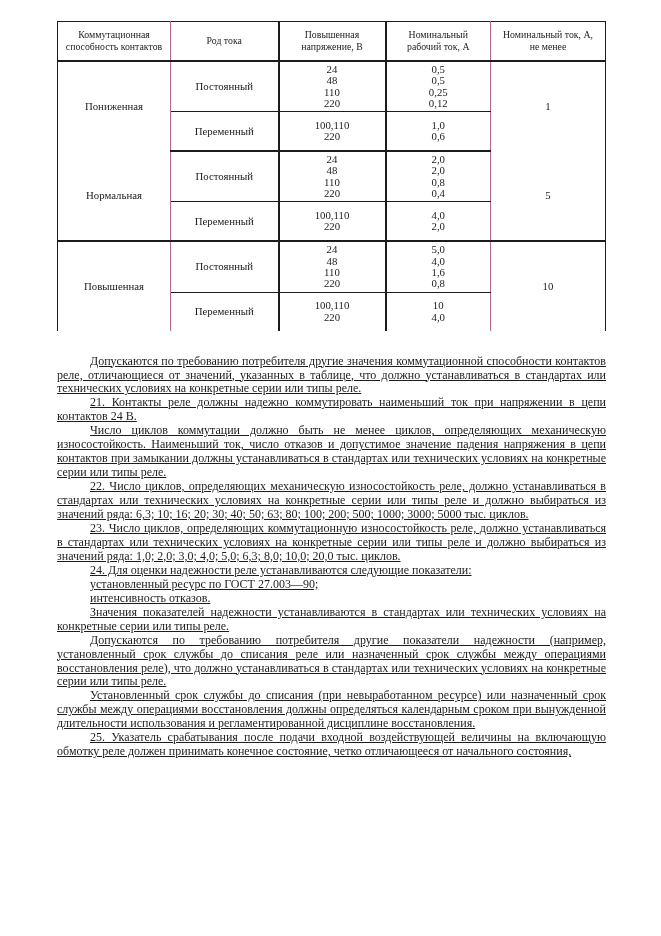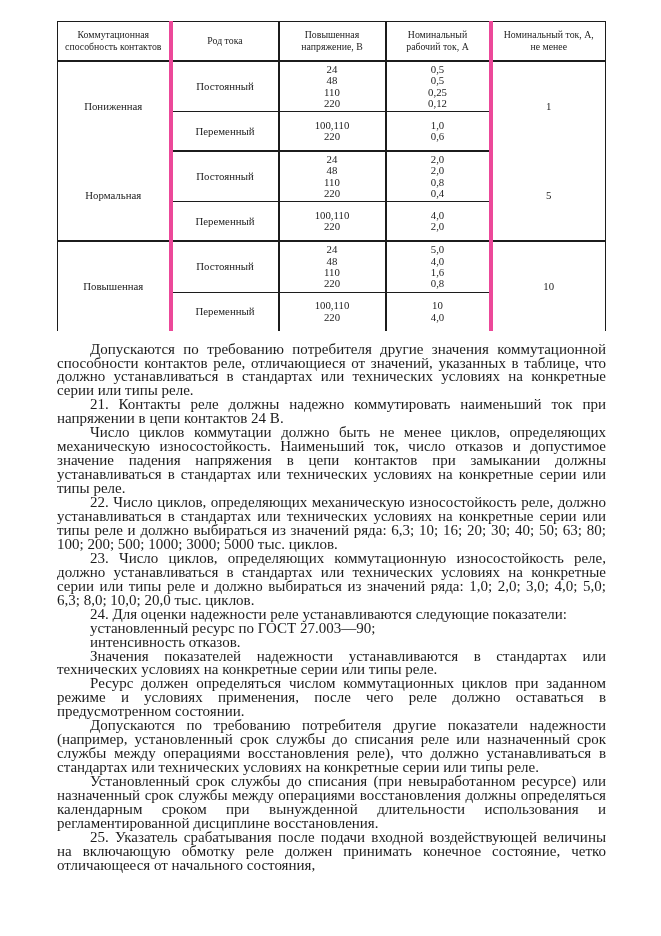--- a/index.html
+++ b/index.html
@@ -51,32 +51,33 @@
     height: 28px;
   }
   table.spec-table td {
     font-size: 10.8px;
     line-height: 11.3px;
     text-align: center;
     vertical-align: middle;
     white-space: pre-line;
     padding: 2px 16px;
   }
-  .vthin  { border-right: 4px solid #ec4899; }
+  .vthin  { border-right: 1px solid #ec4899; }
   .vthick { border-right: 2px solid #1c1c1c; }
   .subline { border-bottom: 1px solid #1c1c1c; }
   .gsep    { border-bottom: 2px solid #1c1c1c; }
   tr.r-main td { height: 44px; }
   tr.r-sub  td { height: 34px; }
   .body-text {
-    margin-top: 12px;
+    margin-top: 24px;
     width: 549px;
-    font-size: 15px;
+    font-size: 12px;
     line-height: 13.95px;
     text-align: justify;
+    text-decoration: underline;
   }
   .body-text p {
     margin: 0;
     text-indent: 33px;
   }
 </style>
 </head>
 <body>
 
 <div class="page">
@@ -173,19 +174,18 @@
   <div class="body-text">
     <p>Допускаются по требованию потребителя другие значения коммутационной способности контактов реле, отличающиеся от значений, указанных в таблице, что должно устанавливаться в стандартах или технических условиях на конкретные серии или типы реле.</p>
     <p>21. Контакты реле должны надежно коммутировать наименьший ток при напряжении в цепи контактов 24 В.</p>
     <p>Число циклов коммутации должно быть не менее циклов, определяющих механическую износостойкость. Наименьший ток, число отказов и допустимое значение падения напряжения в цепи контактов при замыкании должны устанавливаться в стандартах или технических условиях на конкретные серии или типы реле.</p>
     <p>22. Число циклов, определяющих механическую износостойкость реле, должно устанавливаться в стандартах или технических условиях на конкретные серии или типы реле и должно выбираться из значений ряда: 6,3; 10; 16; 20; 30; 40; 50; 63; 80; 100; 200; 500; 1000; 3000; 5000 тыс. циклов.</p>
     <p>23. Число циклов, определяющих коммутационную износостойкость реле, должно устанавливаться в стандартах или технических условиях на конкретные серии или типы реле и должно выбираться из значений ряда: 1,0; 2,0; 3,0; 4,0; 5,0; 6,3; 8,0; 10,0; 20,0 тыс. циклов.</p>
     <p>24. Для оценки надежности реле устанавливаются следующие показатели:</p>
     <p>установленный ресурс по ГОСТ 27.003—90;</p>
     <p>интенсивность отказов.</p>
     <p>Значения показателей надежности устанавливаются в стандартах или технических условиях на конкретные серии или типы реле.</p>
-    <p>Ресурс должен определяться числом коммутационных циклов при заданном режиме и условиях применения, после чего реле должно оставаться в предусмотренном состоянии.</p>
     <p>Допускаются по требованию потребителя другие показатели надежности (например, установленный срок службы до списания реле или назначенный срок службы между операциями восстановления реле), что должно устанавливаться в стандартах или технических условиях на конкретные серии или типы реле.</p>
     <p>Установленный срок службы до списания (при невыработанном ресурсе) или назначенный срок службы между операциями восстановления должны определяться календарным сроком при вынужденной длительности использования и регламентированной дисциплине восстановления.</p>
     <p>25. Указатель срабатывания после подачи входной воздействующей величины на включающую обмотку реле должен принимать конечное состояние, четко отличающееся от начального состояния,</p>
   </div>
 
 </div>
 
 </body></html>

